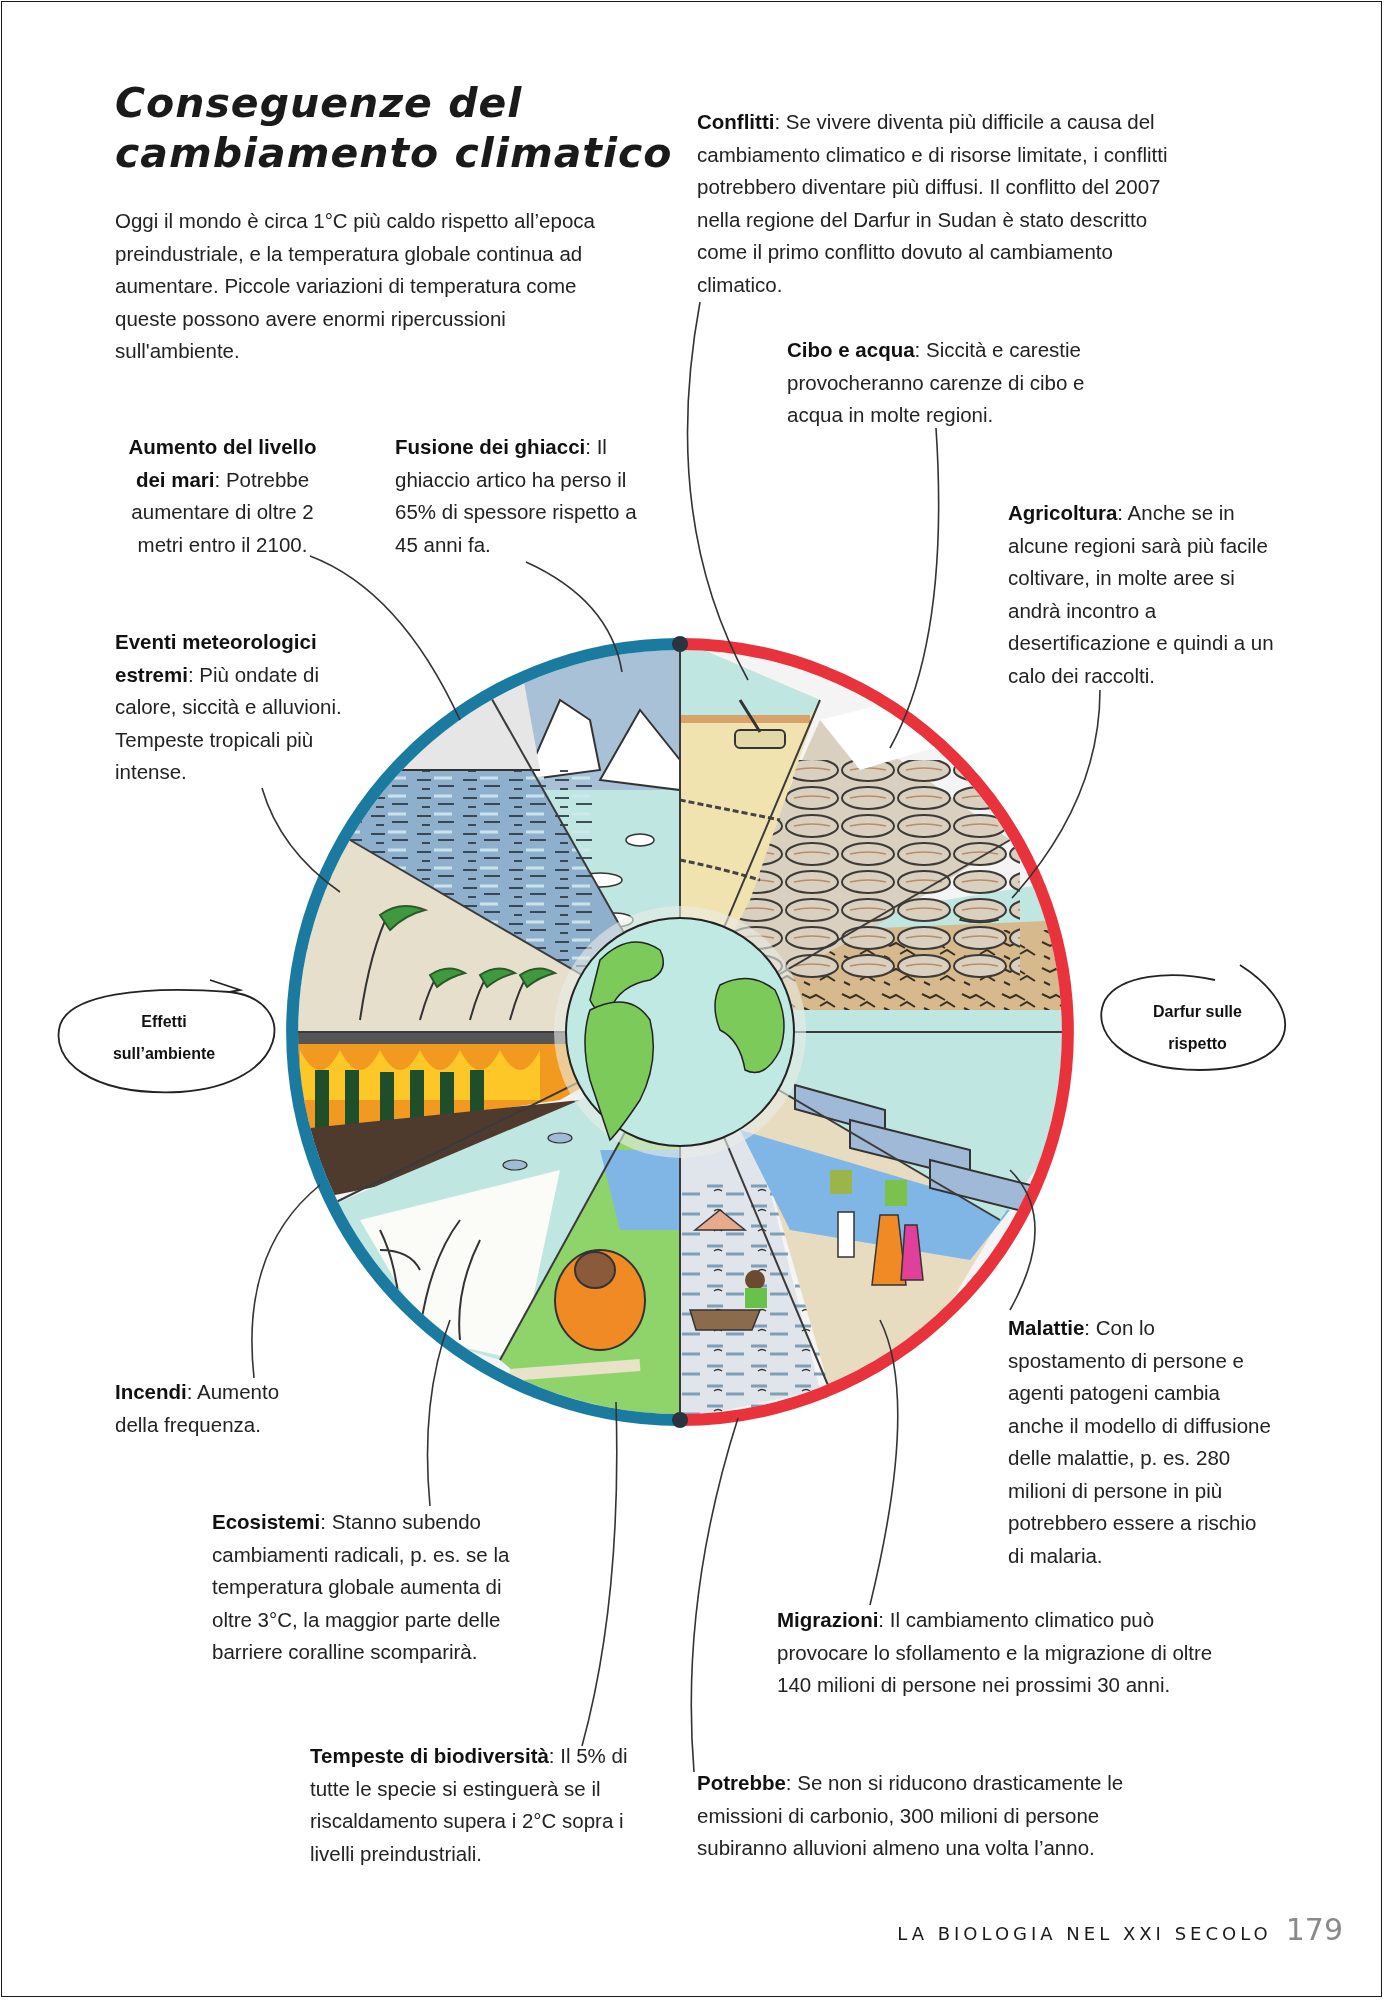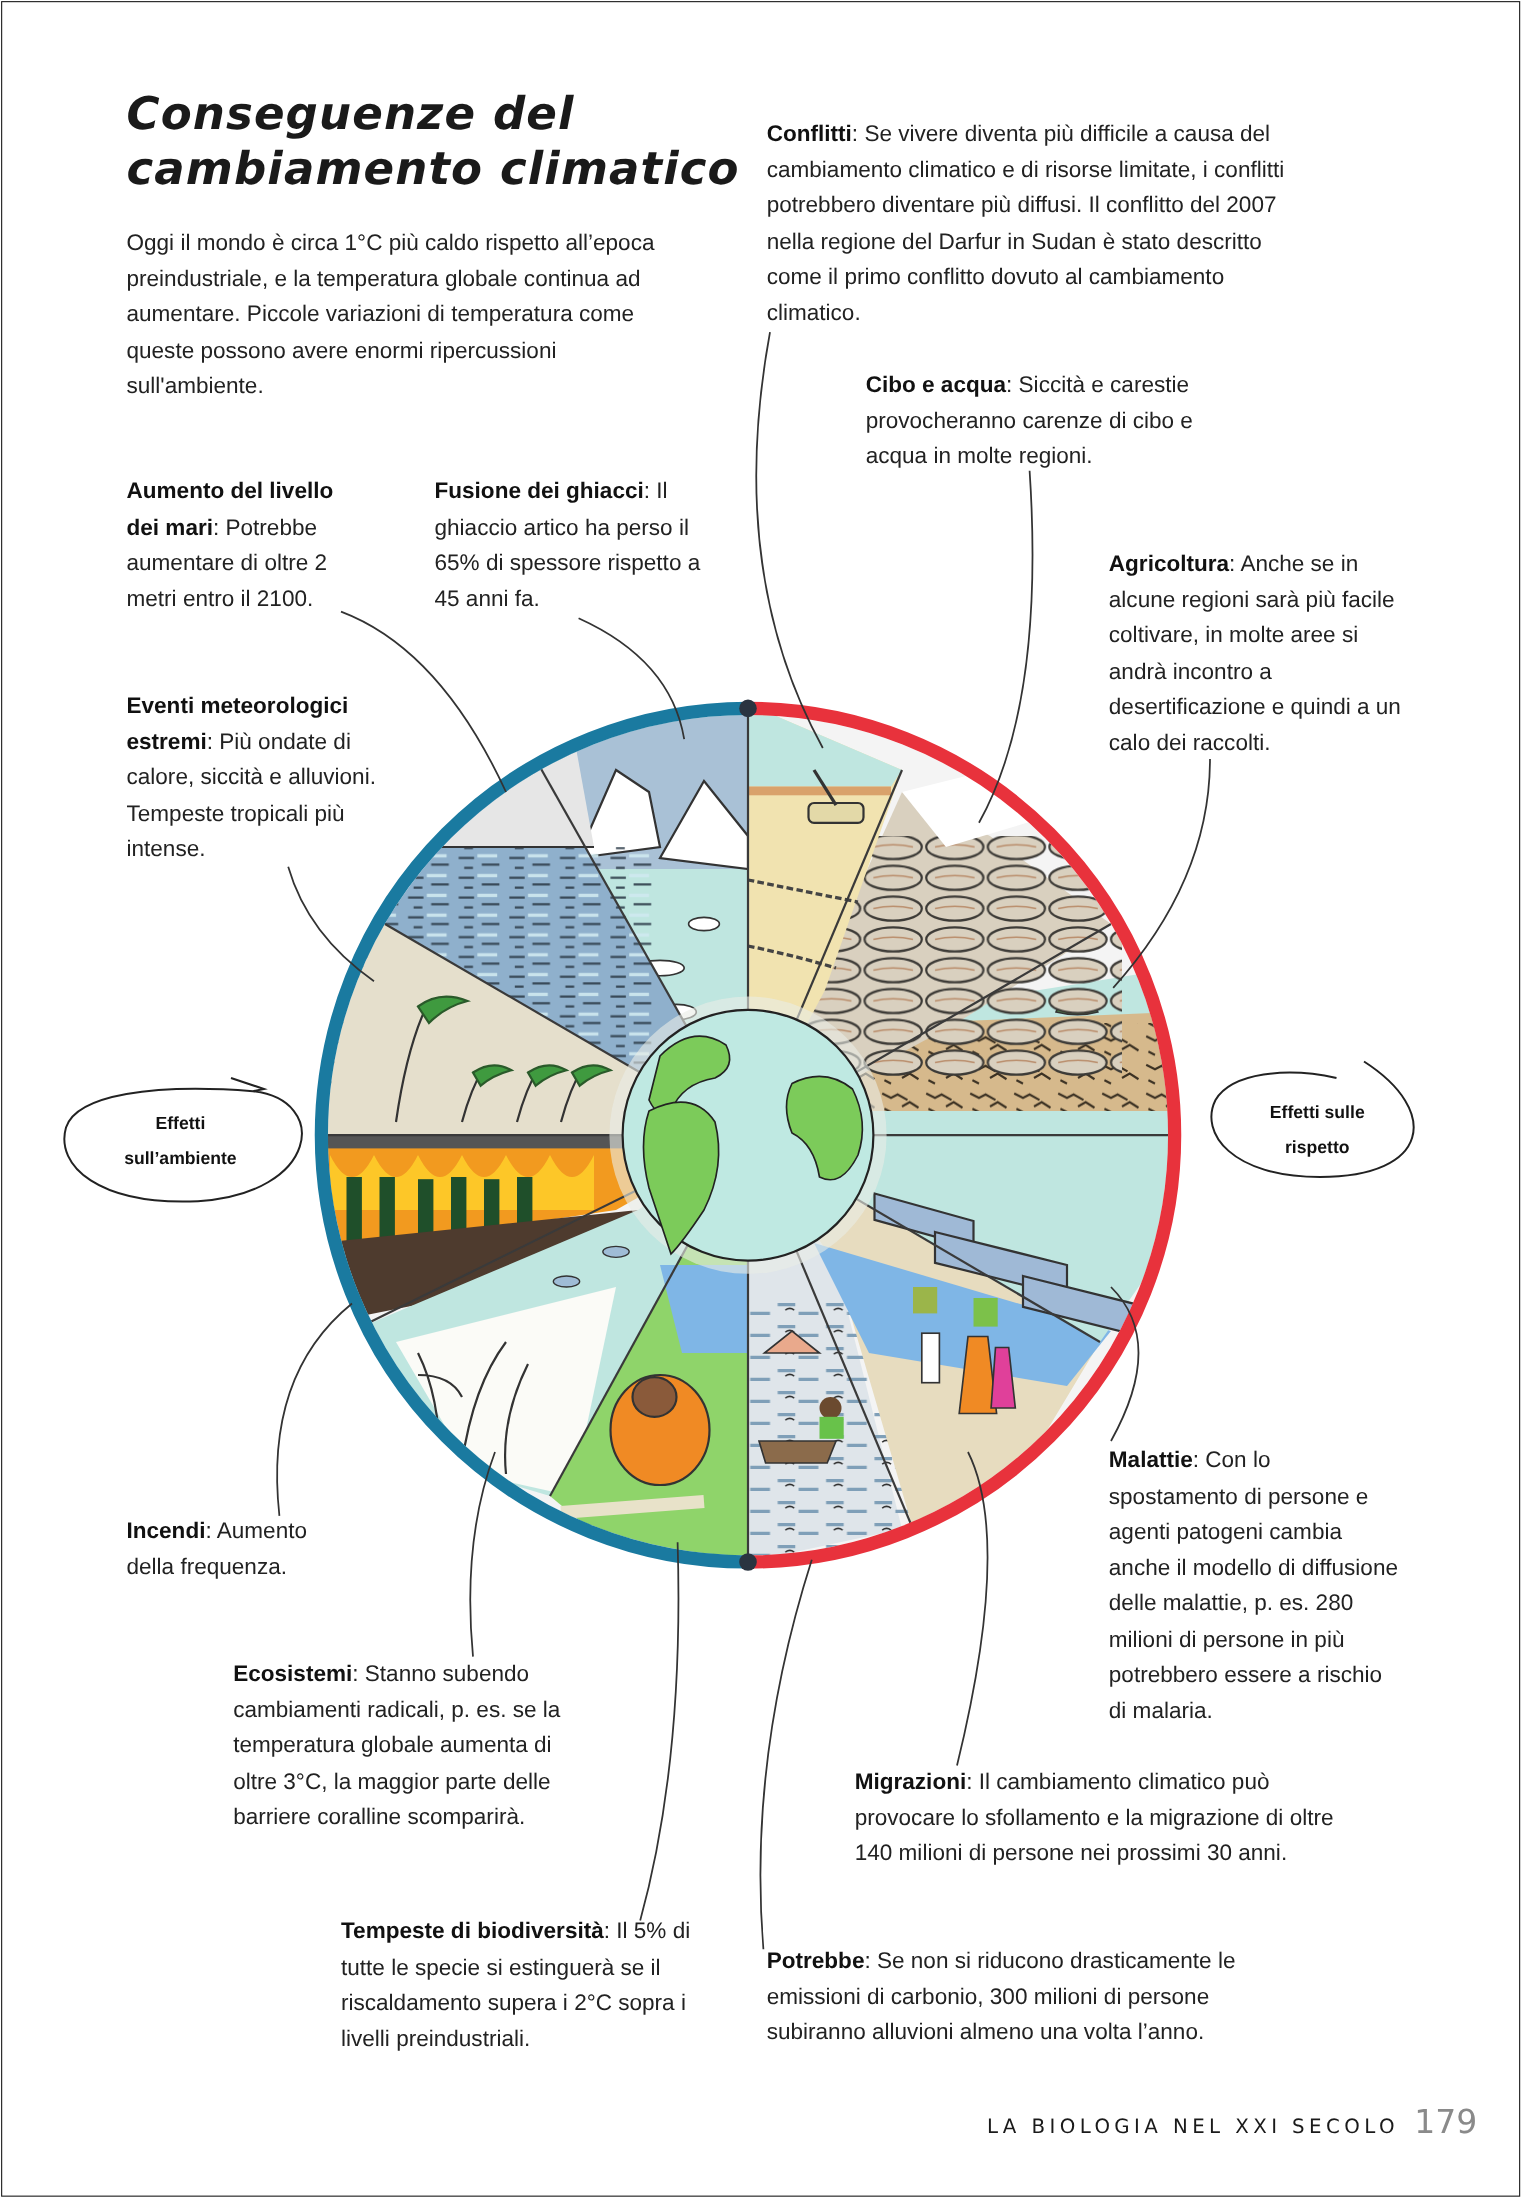--- a/index.html
+++ b/index.html
@@ -220,25 +220,25 @@
     <path d="M230 992 C300 1000 290 1085 180 1092 C90 1096 50 1060 60 1025 C70 995 140 985 230 992 L240 990 L210 980"></path>
     <path d="M1240 965 C1310 1010 1300 1070 1200 1070 C1120 1070 1090 1030 1105 1000 C1120 975 1170 970 1215 980"></path>
   </g>
 </svg>
 
 <div class="bubble-label" style="left:66px;top:1006px;width:196px;">
   <div>Effetti</div>
   <div>sull’ambiente</div>
 </div>
 <div class="bubble-label" style="left:1105px;top:996px;width:185px;">
-  <div>Effetti sulle</div>
+  <div>Darfur sulle</div>
   <div>rispetto</div>
 </div>
 
-<div class="note" style="left:115px;top:431px;width:215px;">
+<div class="note" style="left:115px;top:431px;width:215px;text-align:center;">
   <b>Aumento del livello dei mari</b><span>: Potrebbe aumentare di oltre 2 metri entro il 2100.</span>
 </div>
 <div class="note" style="left:395px;top:431px;width:245px;">
   <b>Fusione dei ghiacci</b><span>: Il ghiaccio artico ha perso il 65% di spessore rispetto a 45 anni fa.</span>
 </div>
 <div class="note" style="left:115px;top:626px;width:270px;">
   <b>Eventi meteorologici estremi</b><span>: Più ondate di calore, siccità e alluvioni. Tempeste tropicali più intense.</span>
 </div>
 <div class="note" style="left:115px;top:1376px;width:210px;">
   <b>Incendi</b><span>: Aumento della frequenza.</span>

